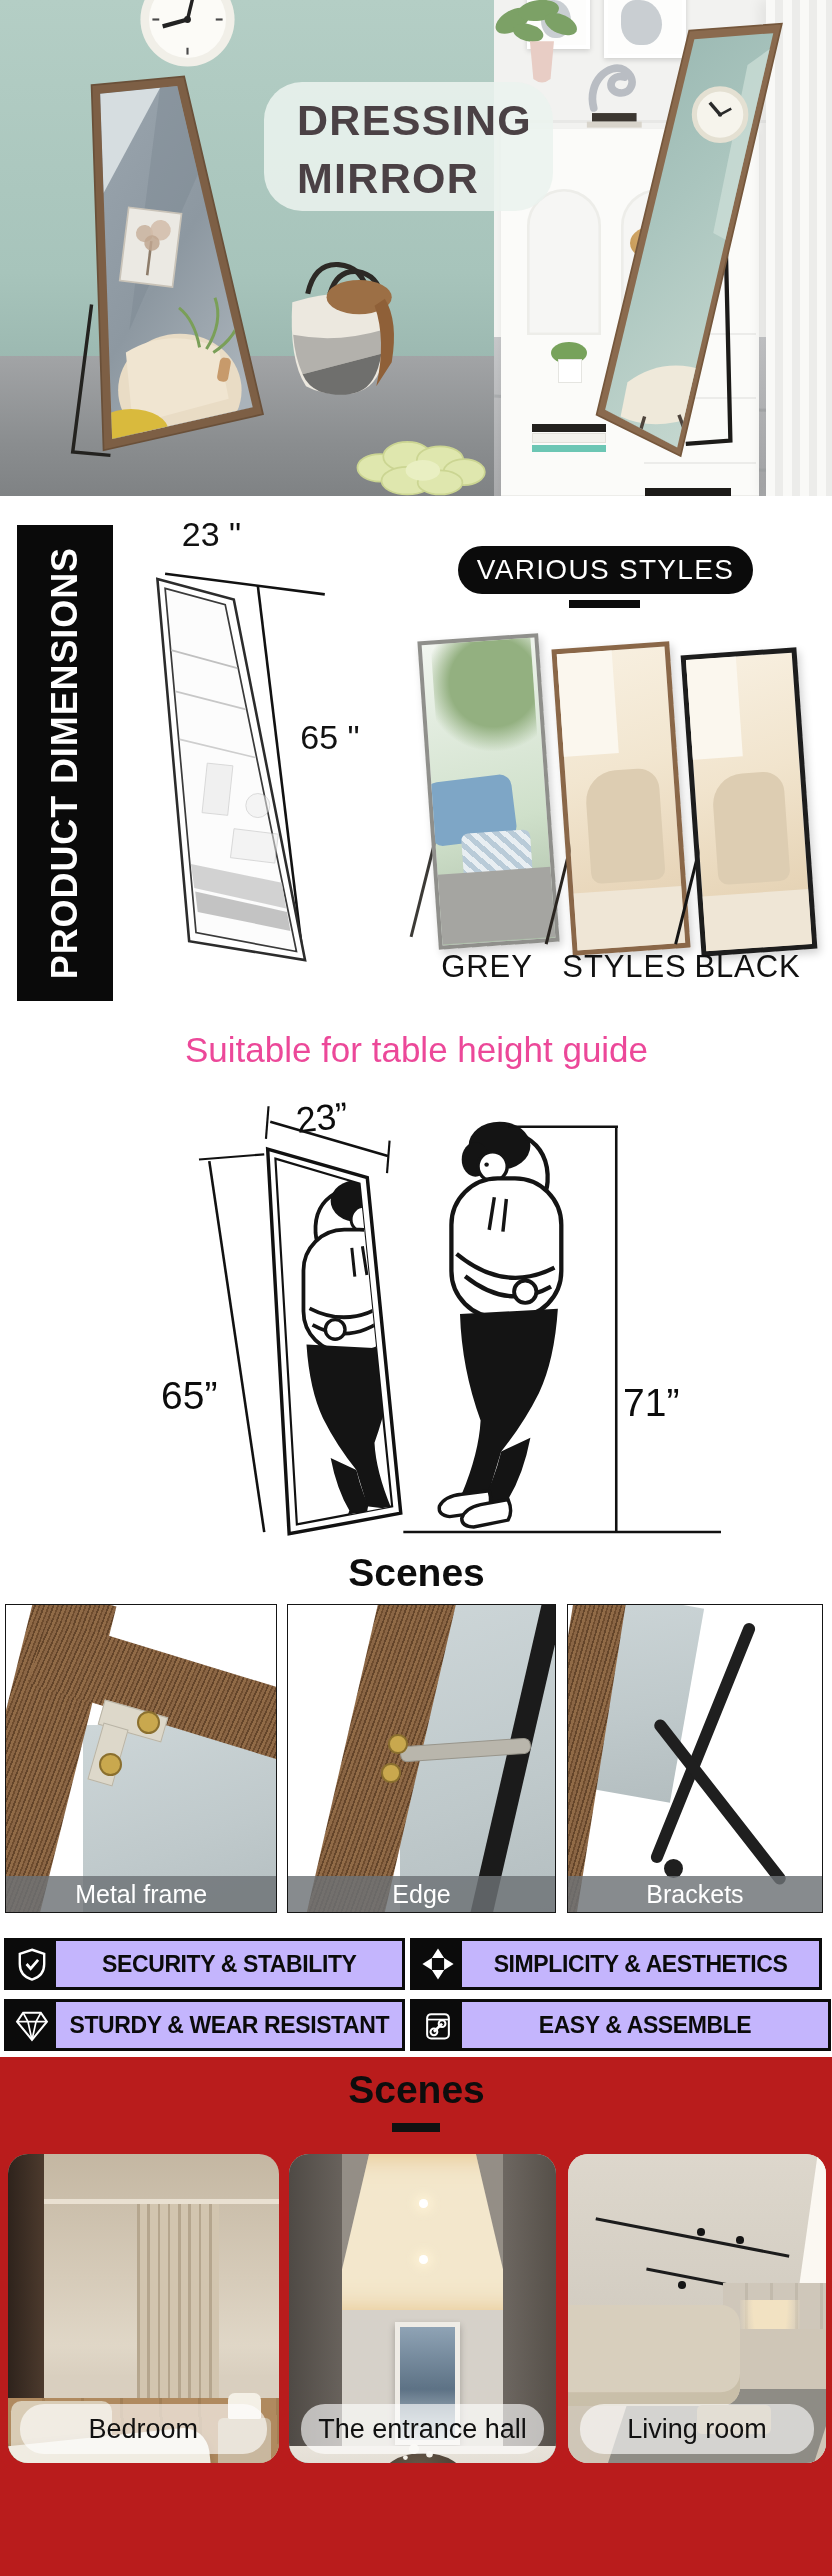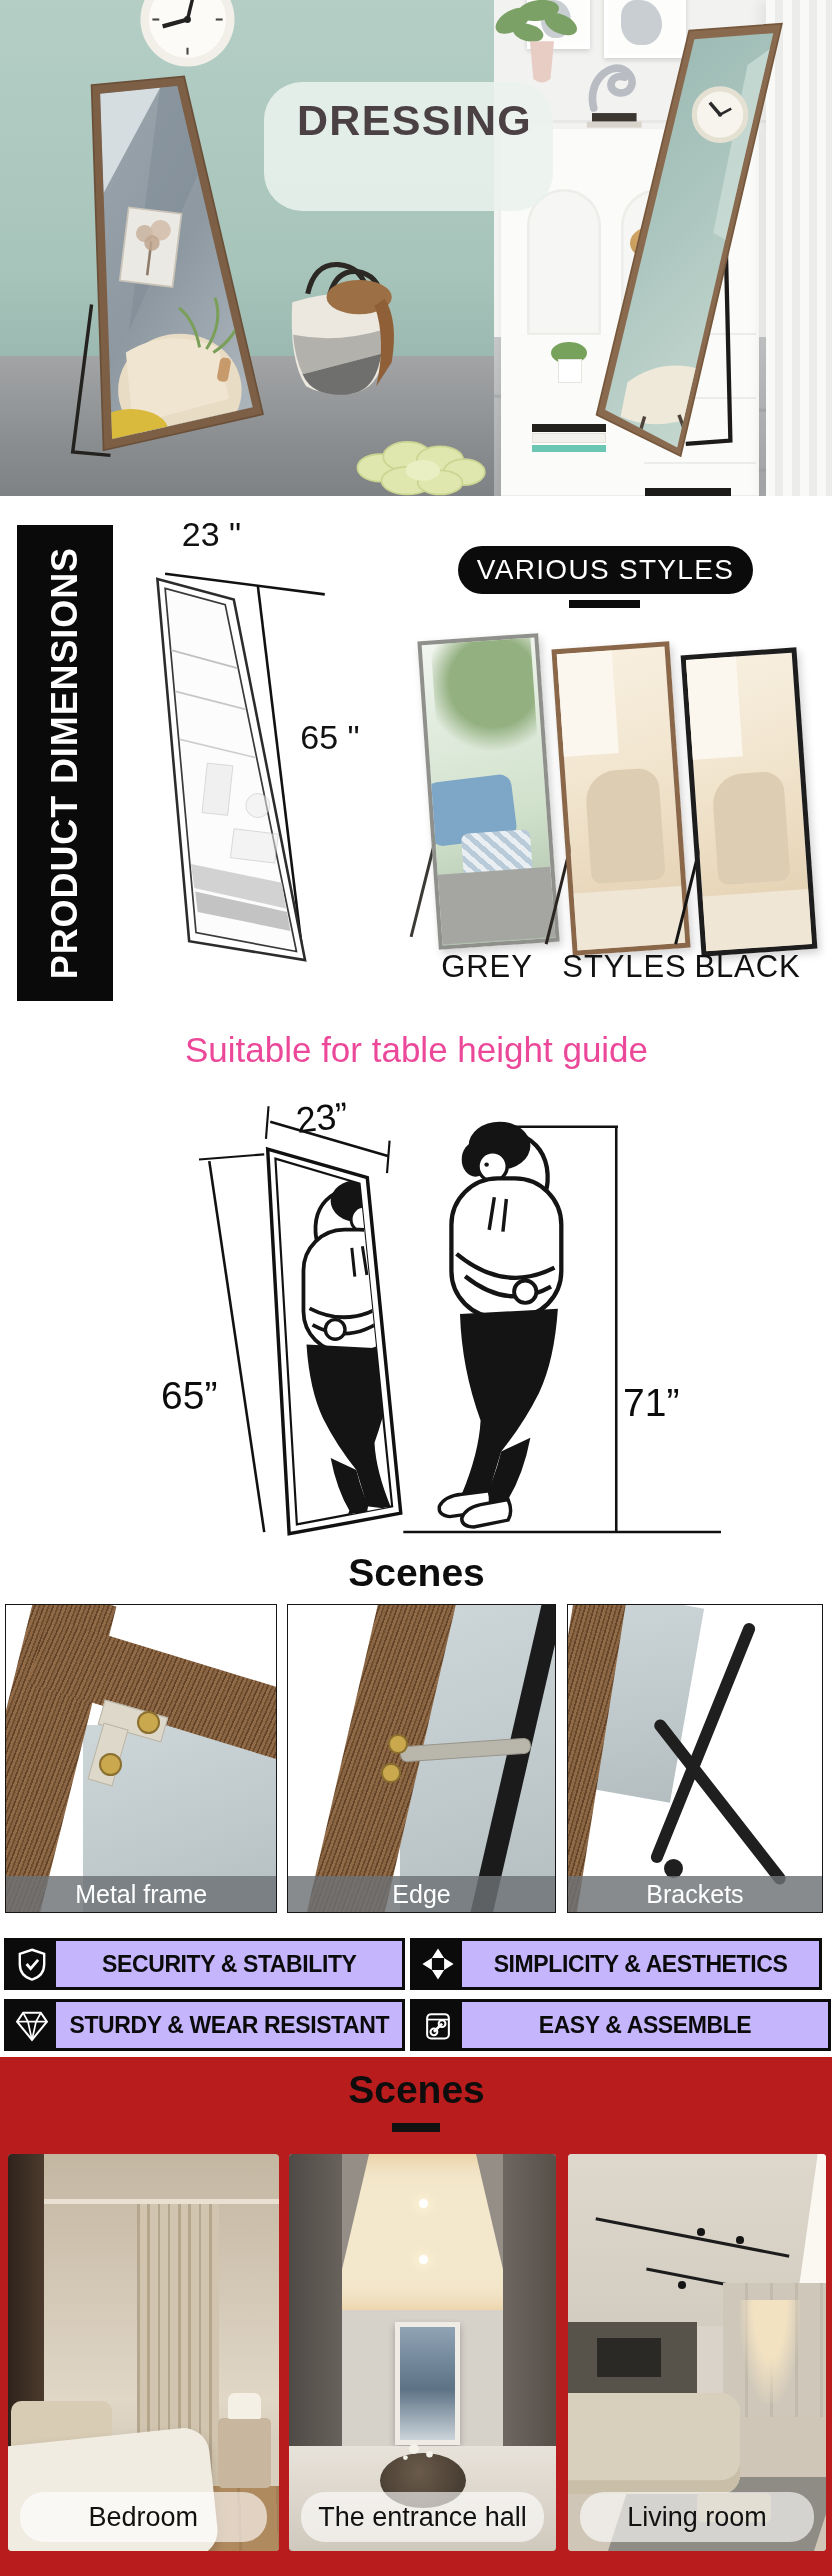--- a/index.html
+++ b/index.html
@@ -65,21 +65,21 @@
 
   
   .features{top:1928px;height:129px;background:#fff;}
   .feat{position:absolute;height:52px;background:#c4b5fd;border:3.4px solid #0b0b0b;display:flex;align-items:center;box-sizing:border-box;}
   .feat-icon{width:49px;align-self:stretch;background:#0b0b0b;display:flex;align-items:center;justify-content:center;flex:0 0 auto;}
   .feat-label{flex:1;text-align:center;font-weight:bold;font-size:23px;letter-spacing:-0.4px;color:#0b0b0b;white-space:nowrap;}
 
   
   .scenes{top:2057px;height:519px;background:#b91c1c;}
   .scenes-underline{position:absolute;left:392px;top:66px;width:48px;height:8.6px;background:#111;}
-  .scene-fig{position:absolute;top:97px;height:397px;border-radius:4px;overflow:hidden;background:#ddd;}
+  .scene-fig{position:absolute;top:97px;height:309px;border-radius:20px;overflow:hidden;background:#ddd;}
   .scene-cap{position:absolute;left:12px;right:12px;bottom:8.6px;height:50px;border-radius:24px;
              background:rgba(255,255,255,0.62);display:flex;align-items:center;justify-content:center;
              font-size:27px;color:#111;z-index:4;}
 </style>
 </head>
 <body>
 
 <div class="page">
 
   <div class="section hero">
@@ -220,20 +220,21 @@
           <path d="M60 430 Q100 400 150 416 L140 470 Q90 488 52 470 Z" fill="#efe9da"></path>
           <line x1="80" y1="470" x2="70" y2="504" stroke="#4e443c" stroke-width="4"></line>
           <line x1="120" y1="468" x2="132" y2="500" stroke="#4e443c" stroke-width="4"></line>
           <polygon points="34,462 118,506 112,522 30,478" fill="#9fb0ac"></polygon>
         </g>
       </svg>
     </div>
 
     <div class="hero-badge">
       <div class="l" style="top:13.7px;">DRESSING</div>
+      <div class="l" style="top:72px;">MIRROR</div>
     </div>
   </div>
 
   <div class="section dims">
     <div class="banner">
       <span>PRODUCT DIMENSIONS</span>
     </div>
     <div class="dimlabel" style="left:160px;top:19px;width:103px;">23 "</div>
     <div class="dimlabel" style="left:283px;top:222px;width:94px;">65 "</div>
 

